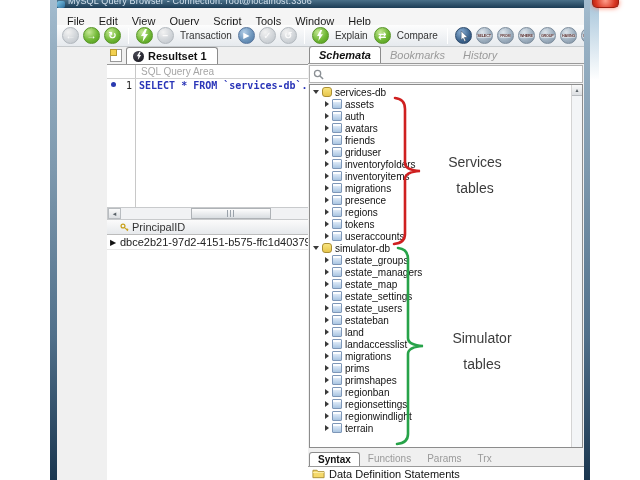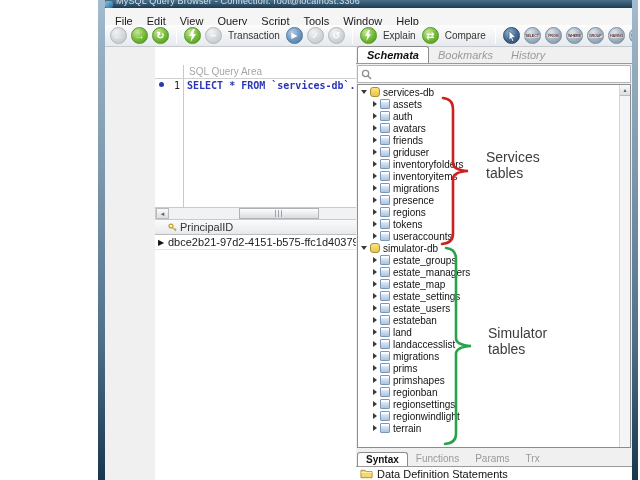--- a/index.html
+++ b/index.html
@@ -8,21 +8,21 @@
 
   
   #desktop { position:absolute; inset:0; background:#ffffff; }
   #bg-strip { position:absolute; left:588px; top:0; width:11px; height:80px;
     background:linear-gradient(#a5c4da, rgba(255,255,255,0)); }
   #bg-close { position:absolute; left:592px; top:0; width:27px; height:8px;
     background:radial-gradient(circle at 50% 10%, #ff9d8a, #d93420 70%, #b02212);
     border-radius:0 0 5px 5px; box-shadow:0 0 5px #ff7a60; border:1px solid #9c1d10; border-top:none; }
 
   
-  #window { position:absolute; left:50px; top:0; width:540px; height:480px; background:#f0f0f0;margin-left:48px; }
+  #window { position:absolute; left:50px; top:0; width:540px; height:480px; background:#f0f0f0; }
   .border-side { position:absolute; top:0; bottom:0; width:7px;
     background:linear-gradient(180deg,#a3bccf 0%,#96afc2 10%,#7e99ae 35%,#51708a 70%,#1a364f 100%); }
   #border-left { left:0; }
   #border-right { right:0; width:6px; }
   #titlebar { position:absolute; left:0; right:0; top:0; height:8px; overflow:hidden;
     background:linear-gradient(180deg,#4a7089,#1c3c55); }
   #titlebar .title-text { position:absolute; left:18px; top:-4px; font-size:9px;
     color:#d4e2ee; white-space:nowrap; letter-spacing:.2px; }
   #app-icon { position:absolute; left:7px; top:1px; width:8px; height:7px;
     background:linear-gradient(135deg,#7ec8e8,#2a6a9a); border-radius:2px; }
@@ -125,22 +125,22 @@
     border-radius:3px; flex:0 0 auto; }
   .tbl-icon { width:10px; height:10px; border:1px solid #7e97b8; border-radius:1px;
     background:linear-gradient(180deg,#f1f7fd 0%,#cfe0f2 45%,#a9c5e1 100%);
     box-shadow:inset 0 2px 0 rgba(255,255,255,.85); flex:0 0 auto; }
   #tree-scroll { position:absolute; right:0; top:0; bottom:0; width:11px; background:#f3f5f7; border-left:1px solid #d4d4d4; }
   #tree-scroll .sb-up { position:absolute; top:0; left:0; right:0; height:11px;
     background:linear-gradient(#fafafa,#dcdfe2); border-bottom:1px solid #b8bcc0;
     font-size:6px; color:#5a6268; text-align:center; line-height:11px; }
 
   #brace-overlay { position:absolute; inset:0; pointer-events:none; }
-  .annotation { position:absolute; width:74px; text-align:left; font-size:14px; color:#3c3c3c;
-    line-height:16px; pointer-events:none; }
+  .annotation { position:absolute; width:74px; text-align:center; font-size:14px; color:#3c3c3c;
+    line-height:26px; pointer-events:none; }
   #annotation-services { left:128px; top:64px; }
   #annotation-simulator { left:130px; top:240px; width:84px; }
 
   #bottom-tabs { position:absolute; left:0; right:0; top:405px; height:15px; display:flex; 
     border-bottom:1px solid #9a9a9a; background:#f0f0f0; padding-left:1px; }
   .b-tab { font-size:10px; color:#9a9a9a; padding:1px 8px; }
   .b-tab.active { background:#fff; border:1px solid #8c8c8c; border-bottom:none; border-radius:3px 3px 0 0;
     color:#111; font-weight:bold; }
   #bottom-content { position:absolute; left:0; right:0; top:420px; bottom:0; background:#fff;
     display:flex; align-items:center; gap:4px; padding-left:4px; font-size:11px; color:#111; }
@@ -219,20 +219,31 @@
         <div class="sphere">
           <span class="sphere-label">HAVING</span>
         </div>
         <div class="sphere">
           <span class="sphere-label">ORDER</span>
         </div>
       </span>
   </div>
 
   <div id="left-panel">
+    <div id="rs-tabbar">
+      <div id="new-tab-icon"></div>
+      <div class="rs-tab">
+        <span id="resultset-icon">
+          <svg width="6" height="8" viewBox="0 0 9 13">
+              <polygon points="5,0 1,7 3.6,7 2.6,13 8,5 5.2,5 7,0" fill="#ffffff"></polygon>
+            </svg>
+        </span>
+        <span>Resultset 1</span>
+      </div>
+    </div>
 
     <div id="query-header">
       <div class="gutter-cell"></div>
       <div class="qh-label">SQL Query Area</div>
     </div>
 
     <div id="editor">
       <div class="gutter">
         <span class="bp-dot"></span>
         <span class="line-no">1</span>

